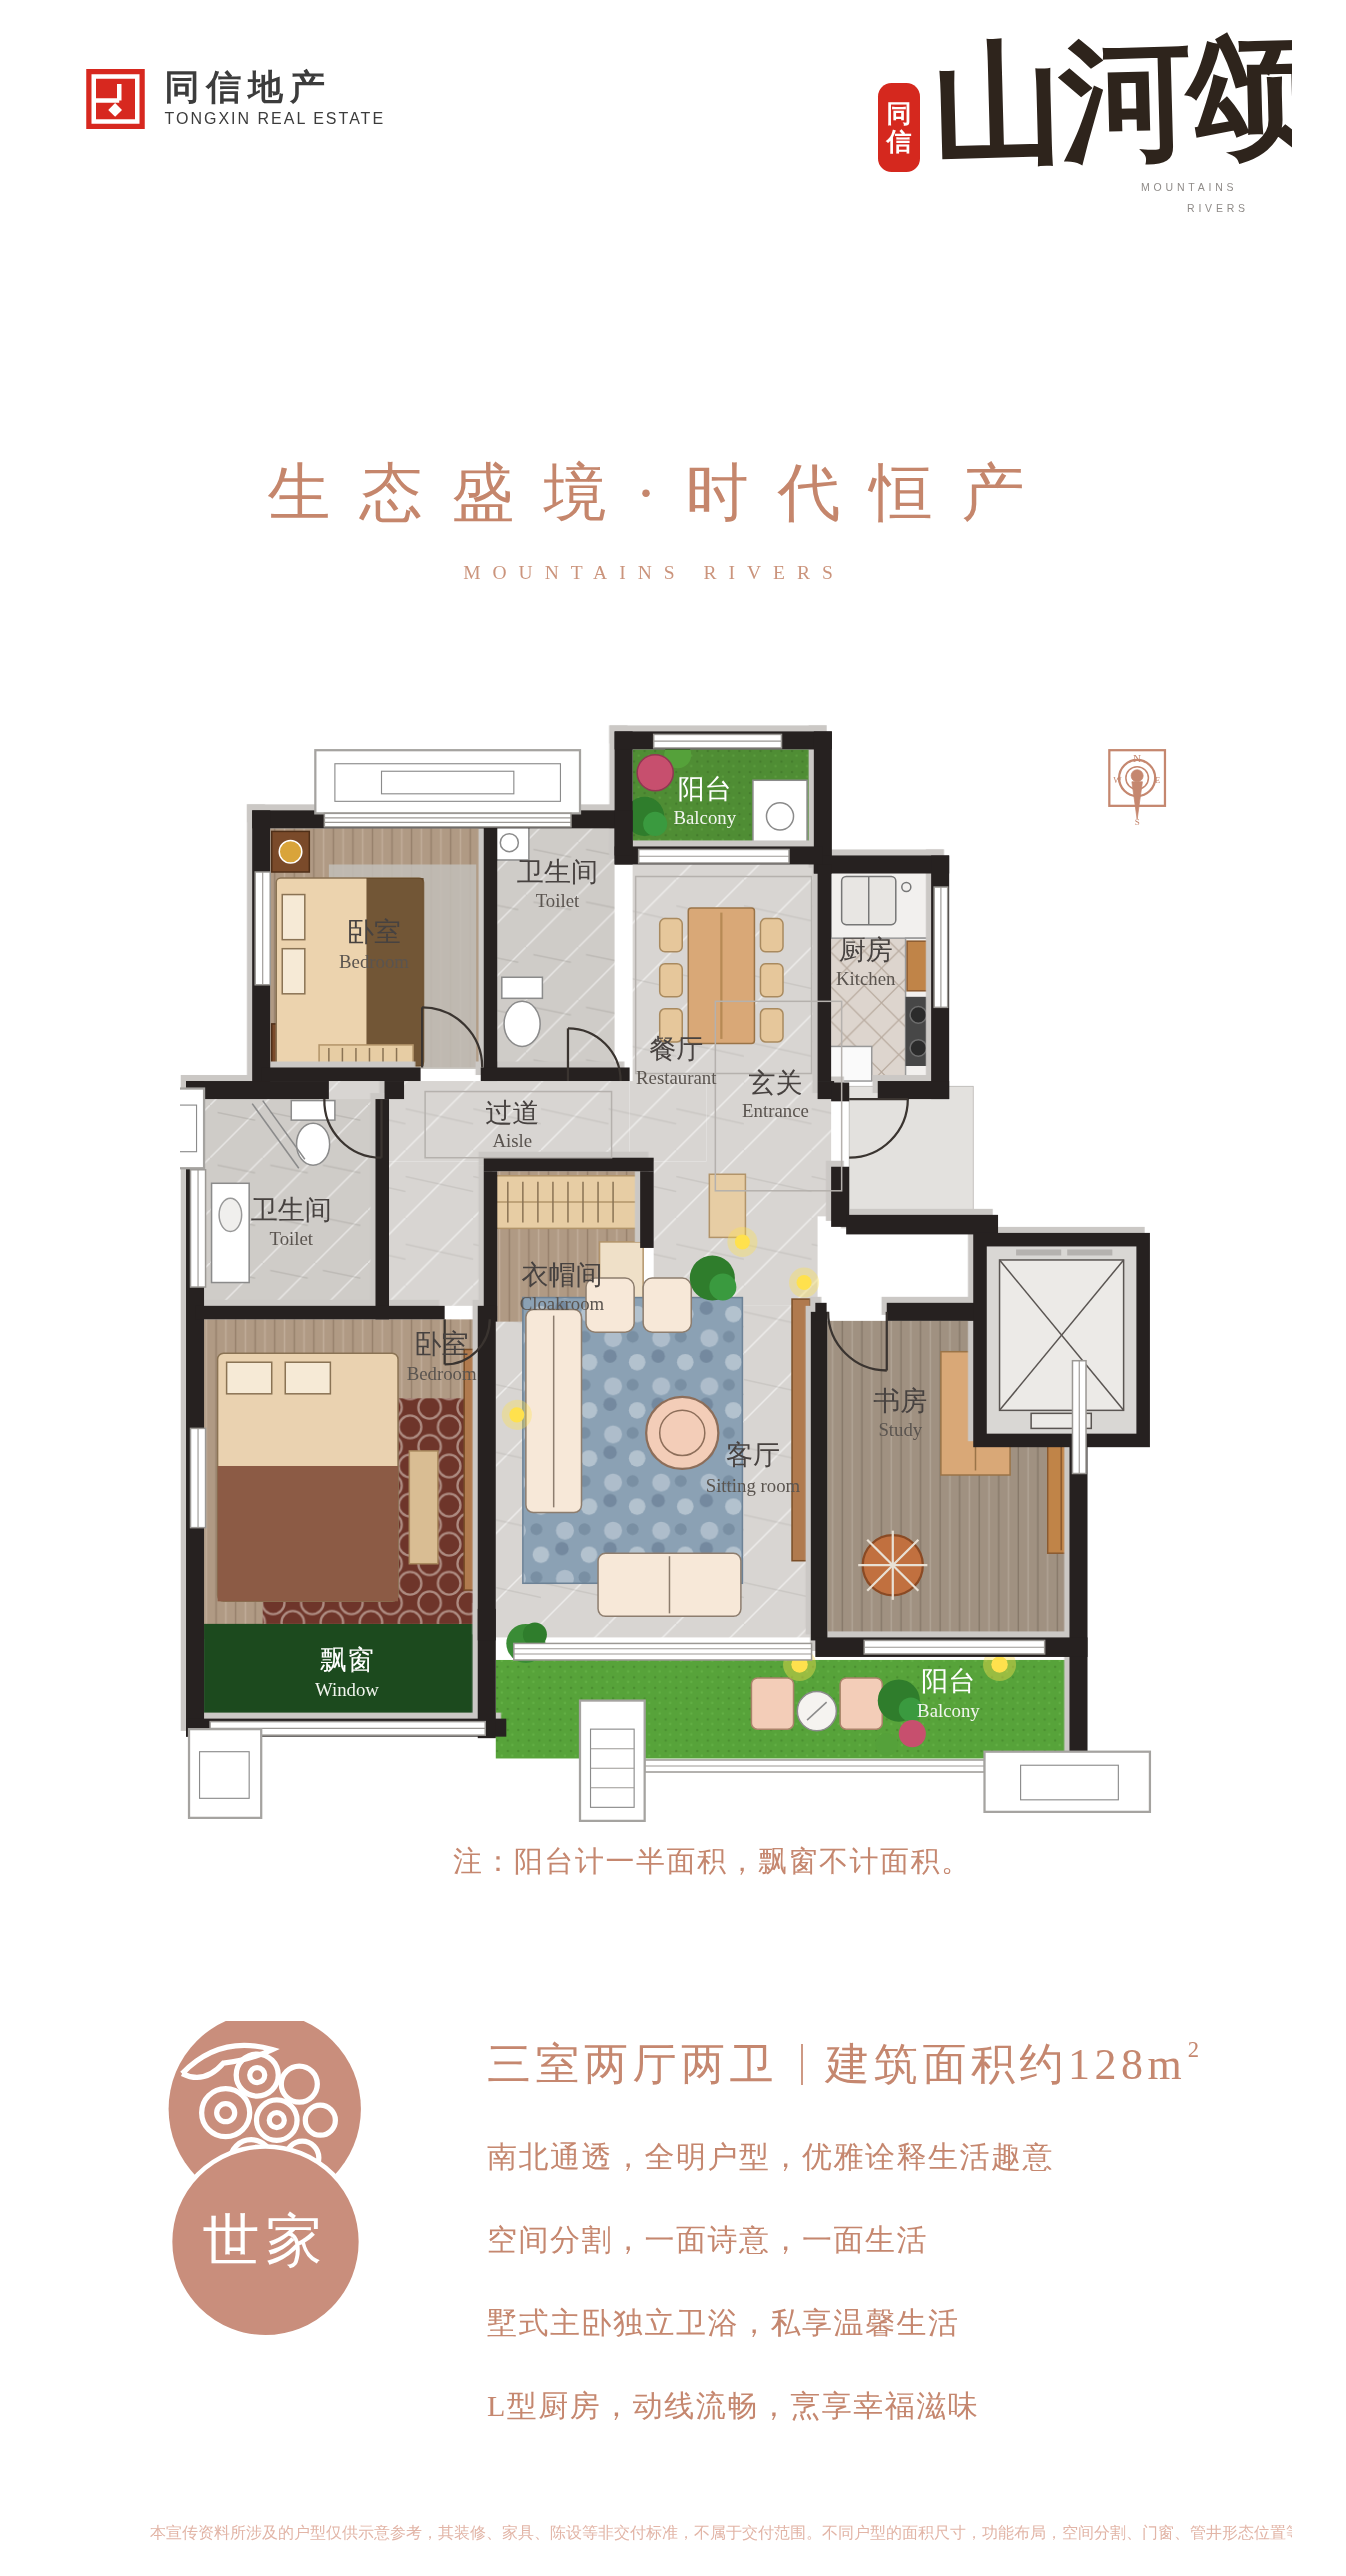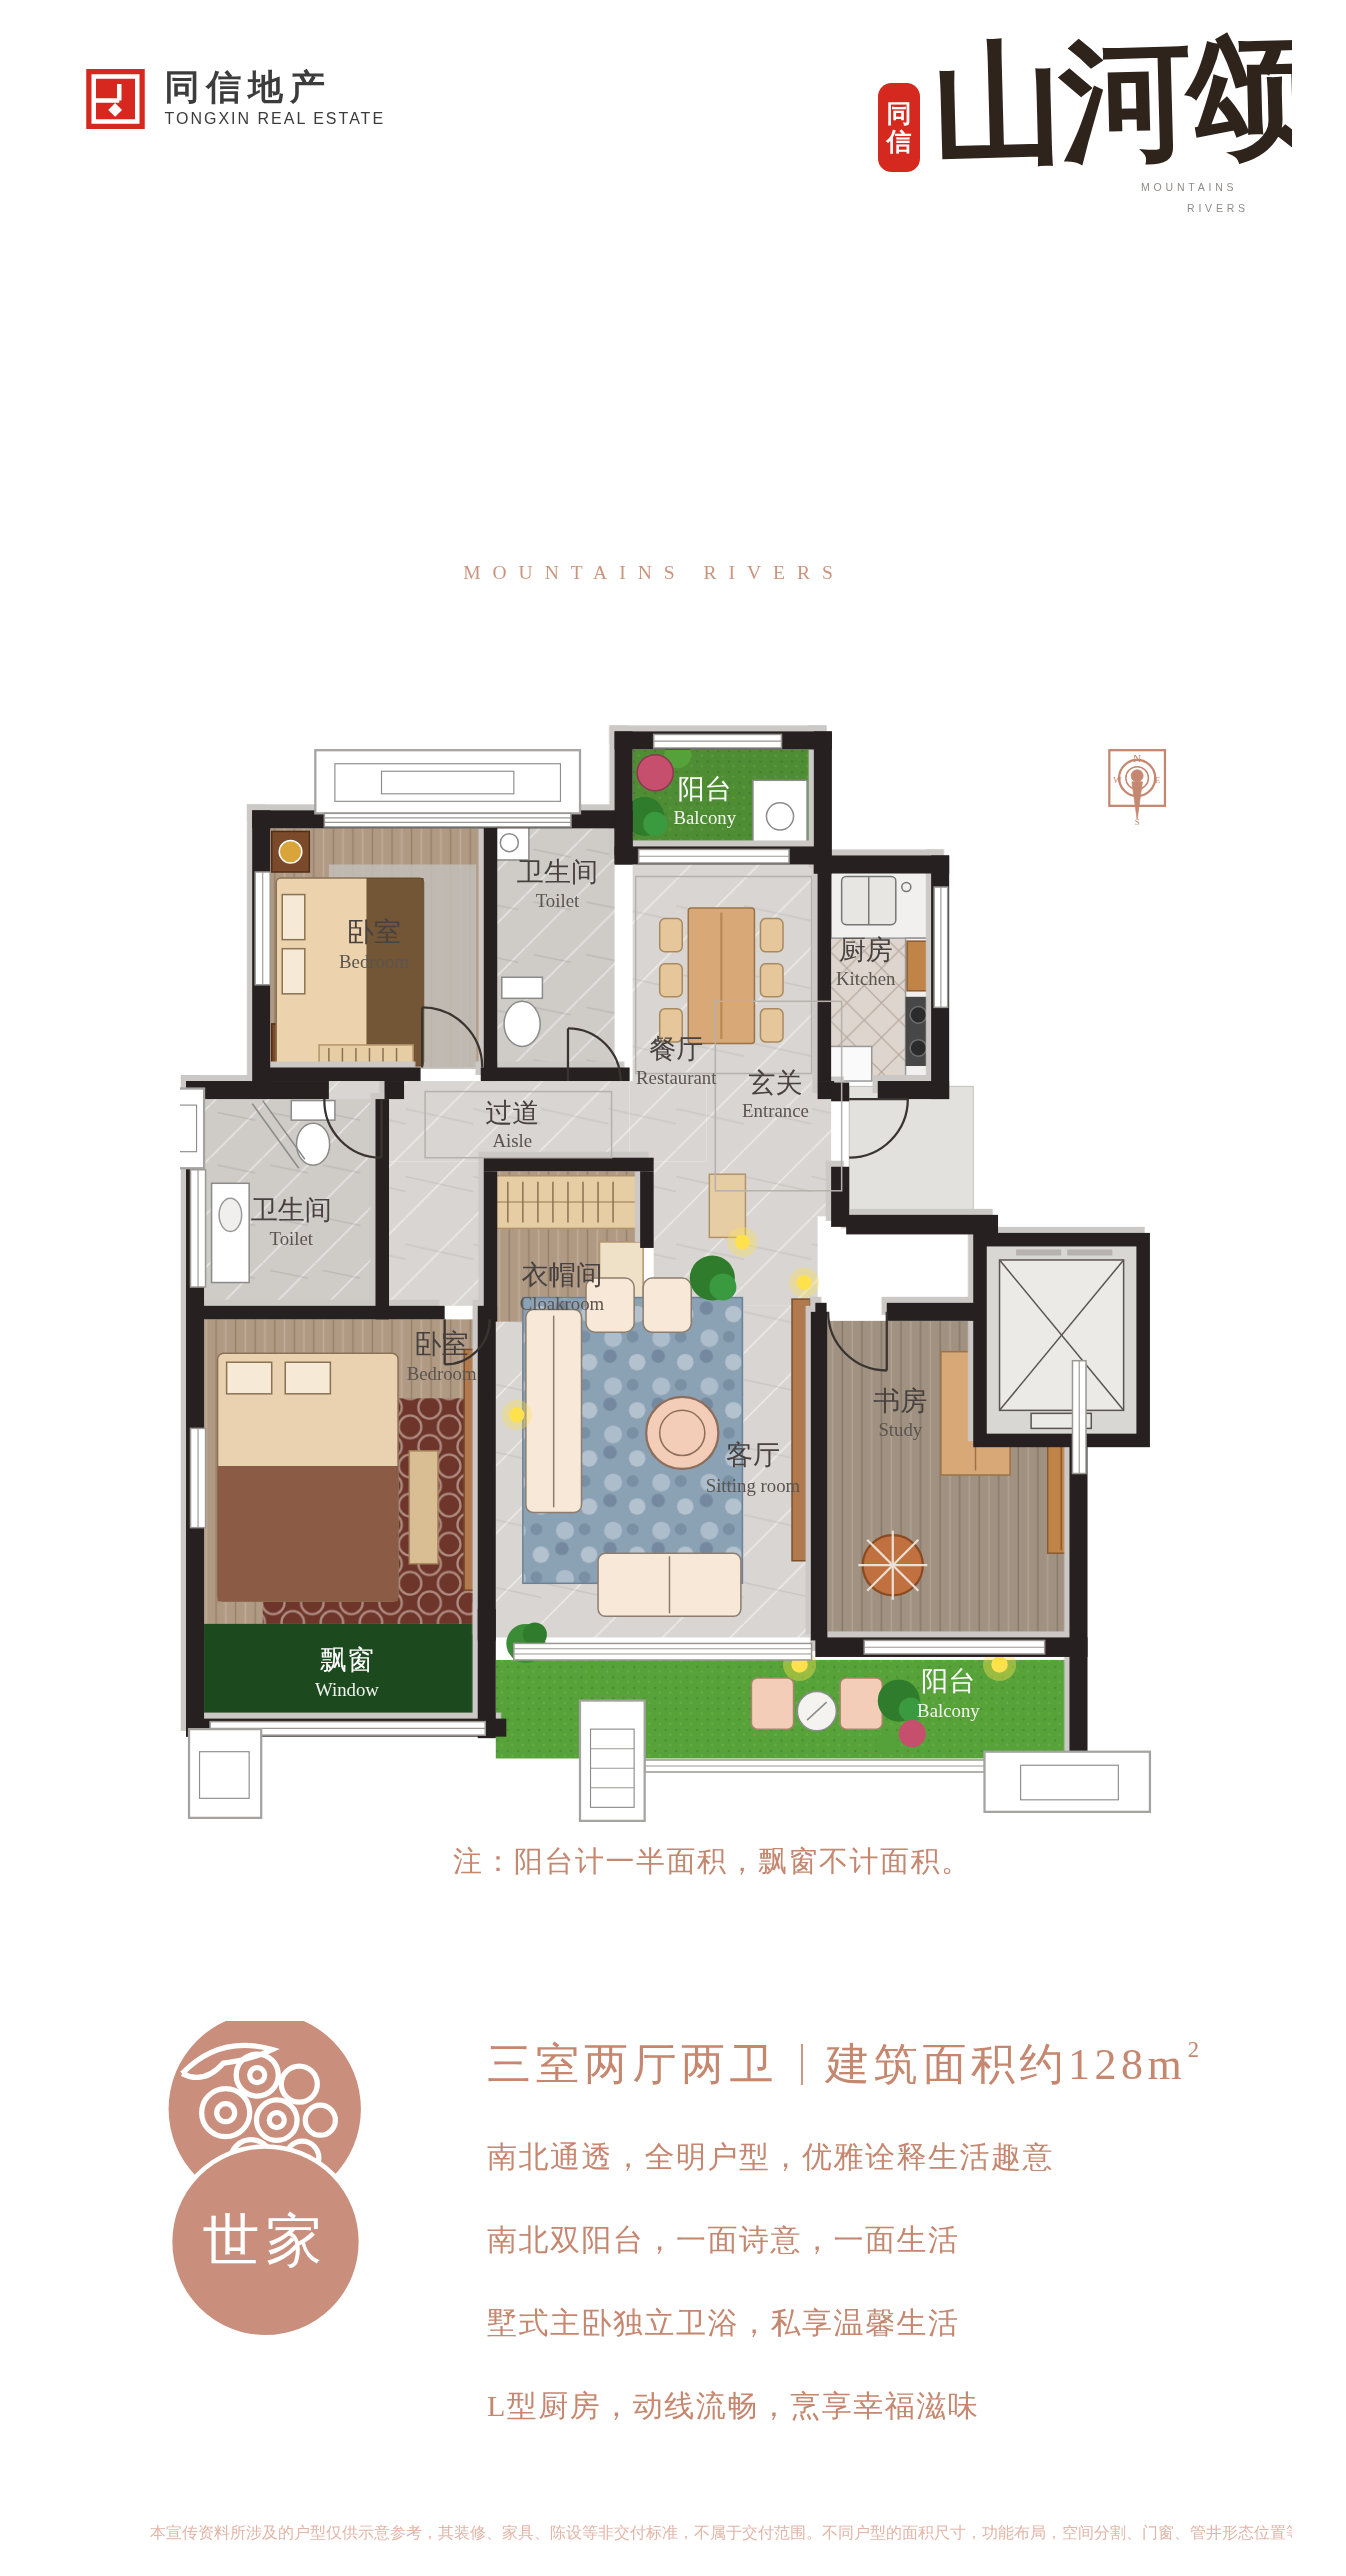--- a/index.html
+++ b/index.html
@@ -78,20 +78,21 @@
   </div>
 
   <div class="abs seal">
     <span>同</span>
     <span>信</span>
   </div>
   <div class="abs calli">山河颂</div>
   <div class="abs brand-en" style="left:1141px;top:181px;">MOUNTAINS</div>
   <div class="abs brand-en" style="left:1141px;top:202px;padding-left:46px;">RIVERS</div>
 
+  <div class="abs hero-title">生态盛境·时代恒产</div>
   <div class="abs hero-sub">MOUNTAINS RIVERS</div>
 
   <svg class="abs" style="left:180px;top:699px;" width="1000" height="1143" viewBox="240 930 1330 1520">
     <defs>
       <pattern id="pMarble" width="90" height="90" patternUnits="userSpaceOnUse">
         <rect width="90" height="90" fill="#d8d5d2"></rect>
         <path d="M0,90 L90,0" stroke="rgba(255,255,255,0.55)" stroke-width="2"></path>
         <path d="M0,35 L90,55" stroke="rgba(160,155,150,0.25)" stroke-width="2"></path>
       </pattern>
       <pattern id="pMarble2" width="70" height="70" patternUnits="userSpaceOnUse">
@@ -477,21 +478,21 @@
 
   <div class="abs spec-row">
     <span class="spec-main">三室两厅两卫</span>
     <span class="spec-divider"></span>
     <span class="spec-main">建筑面积约128m</span>
     <span class="spec-sup">2</span>
   </div>
 
   <div class="abs features">
     <div class="feature">南北通透，全明户型，优雅诠释生活趣意</div>
-    <div class="feature">南北双阳台，一面诗意，一面生活</div>
+    <div class="feature">空间分割，一面诗意，一面生活</div>
     <div class="feature">墅式主卧独立卫浴，私享温馨生活</div>
     <div class="feature">L型厨房，动线流畅，烹享幸福滋味</div>
   </div>
 
   <div class="abs disclaimer">本宣传资料所涉及的户型仅供示意参考，其装修、家具、陈设等非交付标准，不属于交付范围。不同户型的面积尺寸，功能布局，空间分割、门窗、管井形态位置等均有不同；相同户型因楼栋、楼层、单元等差别，局部结构、面积等也可能不同，具体以政府部门最终审定的图纸和销售合同为准。</div>
 
 </div>
 
 
 </body></html>

